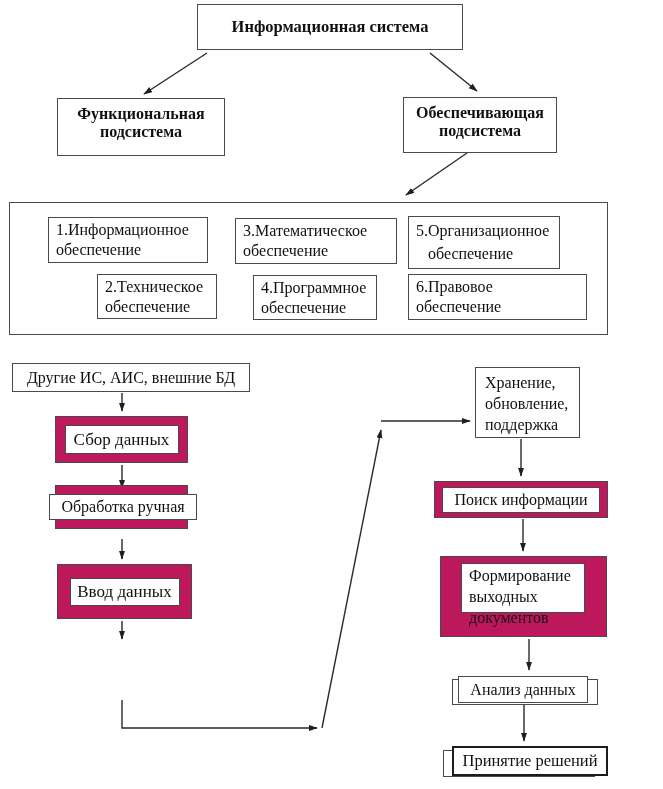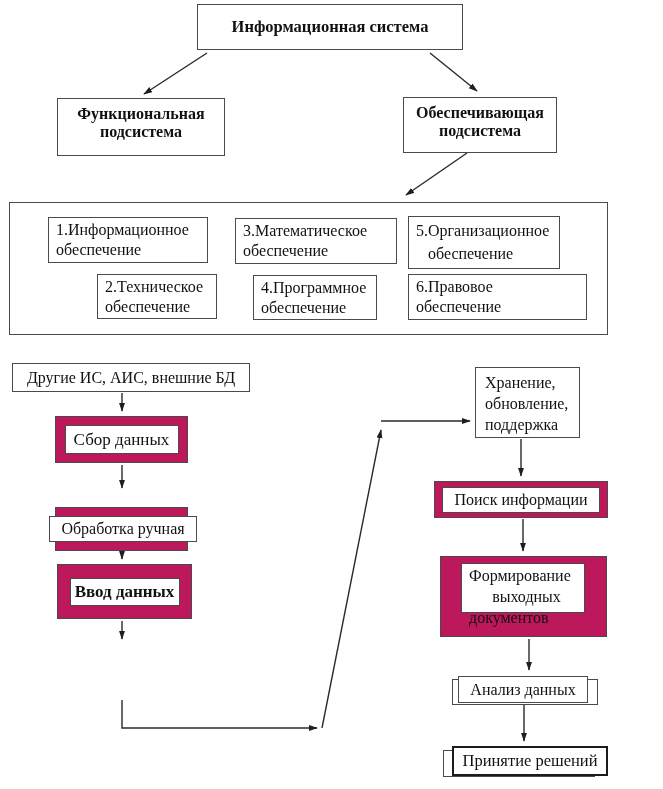--- a/index.html
+++ b/index.html
@@ -99,50 +99,50 @@
   <div class="box center" style="left:12px;top:363px;width:238px;height:29px;font-size:16px;">
     <span>Другие ИС, АИС, внешние БД</span>
   </div>
 
   <div class="frame center" style="left:55px;top:416px;width:133px;height:47px;">
     <div class="inner center" style="width:114px;height:29px;font-size:17px;">
       <span>Сбор данных</span>
     </div>
   </div>
 
-  <div style="position:absolute;left:49px;top:507px;width:148px;height:44px;">
+  <div style="position:absolute;left:49px;top:485px;width:148px;height:44px;">
     <div class="frame" style="left:6px;top:0;width:133px;height:44px;position:absolute;"></div>
     <div class="inner center" style="position:absolute;left:0;top:9px;width:148px;height:26px;font-size:16px;">
       <span>Обработка ручная</span>
     </div>
   </div>
 
   <div class="frame center" style="left:57px;top:564px;width:135px;height:55px;">
-    <div class="inner center" style="width:110px;height:28px;font-size:17px;font-weight:bold;">
+    <div class="inner center" style="width:110px;height:28px;font-size:17px;">
       <span>Ввод данных</span>
     </div>
   </div>
 
 
   <div class="box" style="left:475px;top:367px;width:105px;height:71px;font-size:16px;line-height:21px;padding:4px 0 0 9px;">
     <span style="display:block;">Хранение,</span>
     <span style="display:block;">обновление,</span>
     <span style="display:block;">поддержка</span>
   </div>
 
   <div class="frame center" style="left:434px;top:481px;width:174px;height:37px;">
     <div class="inner center" style="width:158px;height:26px;font-size:16px;">
       <span>Поиск информации</span>
     </div>
   </div>
 
   <div class="frame" style="left:440px;top:556px;width:167px;height:81px;">
     <div class="inner" style="position:absolute;left:20px;top:6px;width:124px;height:50px;font-size:16px;line-height:21px;padding:1px 0 0 7px;">
       <span style="display:block;">Формирование</span>
-      <span style="display:block;text-align:center;">выходных</span>
+      <span style="display:block;">выходных</span>
       <span style="display:block;">документов</span>
     </div>
   </div>
 
   <div style="position:absolute;left:452px;top:676px;width:146px;height:30px;">
     <div class="inner" style="position:absolute;left:0;top:3px;width:146px;height:26px;"></div>
     <div class="inner center" style="position:absolute;left:6px;top:0;width:130px;height:27px;font-size:16px;">
       <span>Анализ данных</span>
     </div>
   </div>

